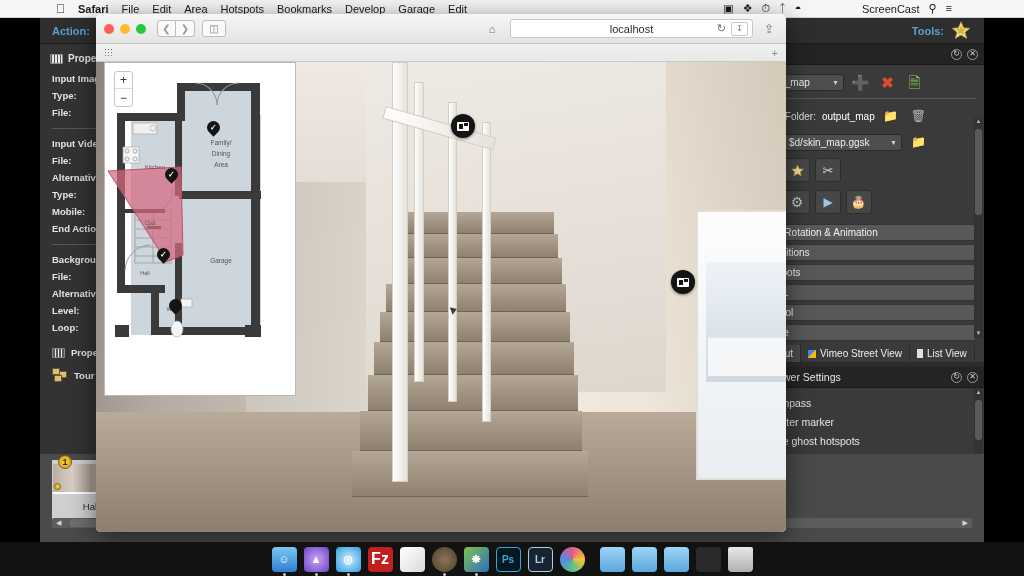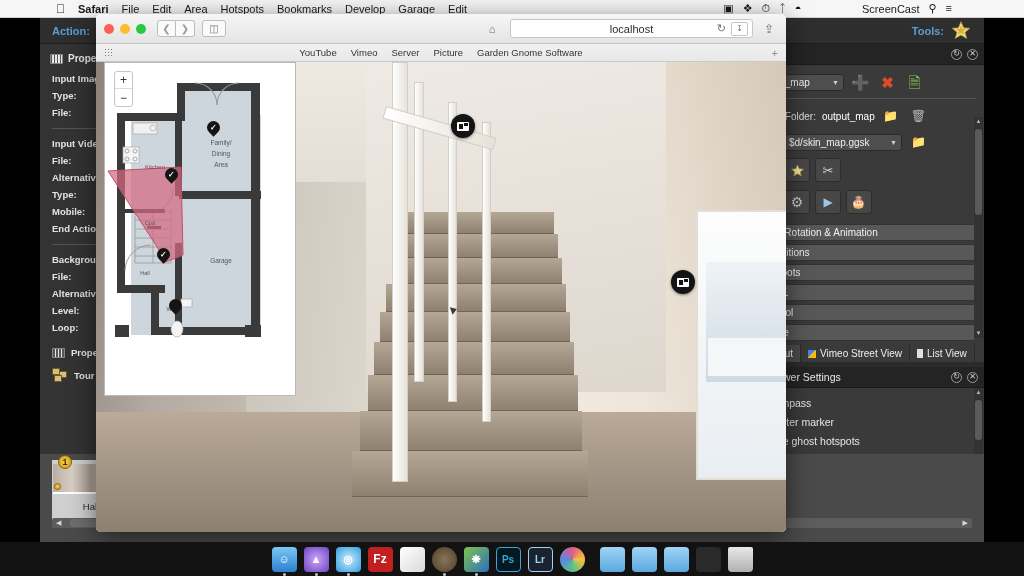--- a/index.html
+++ b/index.html
@@ -505,27 +505,20 @@
       <span class="home-btn">⌂</span>
       <span class="urlbar">
         <span>localhost</span>
         <span class="rl">↻</span>
         <span class="dl">↧</span>
       </span>
       <span class="share-btn">⇪</span>
     </div>
     <div id="safari-bm">
       <span class="grid-ico"></span>
-      <span class="bm-list">
-        <span>YouTube</span>
-        <span>Vimeo</span>
-        <span>Server</span>
-        <span>Picture</span>
-        <span>Garden Gnome Software</span>
-      </span>
       <span class="plus">+</span>
     </div>
 
     <div id="safari-content">
       <div class="pano">
         <div class="wall-l"></div>
         <div class="wall-l2"></div>
         <div class="ceil"></div>
         <div class="wall-r"></div>
         <div class="wall-c"></div>
@@ -644,21 +637,21 @@
       </div>
     </div>
   </div>
 
   <div class="first-badge">1</div>
 
   <div id="dock">
     <span class="dk" style="background:linear-gradient(180deg,#79c7f2,#2e7fd1)">☺<span class="dot"></span></span>
     <span class="dk" style="background:radial-gradient(#c9a6f5,#6d43c4)">▲<span class="dot"></span></span>
     <span class="dk" style="background:radial-gradient(#cfe9fb,#2d9fe0)">◎<span class="dot"></span></span>
-    <span class="dk" style="background:#c02020;font-size:12px">Fz</span>
+    <span class="dk" style="background:#c02020;font-size:16px">Fz</span>
     <span class="dk" style="background:linear-gradient(135deg,#ffffff,#d9d9d9)"></span>
     <span class="dk" style="background:radial-gradient(#8a7457,#4d3f2a);border-radius:50%">
         <span class="dot"></span>
       </span>
     <span class="dk" style="background:linear-gradient(135deg,#7fc24a,#2d6fc0)">❋<span class="dot"></span></span>
     <span class="dk" style="background:#06181f;border:1px solid #31a8e0;color:#31a8e0;font-size:10px">Ps</span>
     <span class="dk" style="background:#1b2330;border:1px solid #9fd3f2;color:#9fd3f2;font-size:10px">Lr</span>
     <span class="dk" style="background:conic-gradient(#e05a8a,#f2c33c,#5ac08a,#5a8ae0,#e05a8a);border-radius:50%"></span>
     <span class="dk" style="background:linear-gradient(180deg,#9fd4f5,#5aa8e0);margin-left:8px"></span>
     <span class="dk" style="background:linear-gradient(180deg,#9fd4f5,#5aa8e0)"></span>

